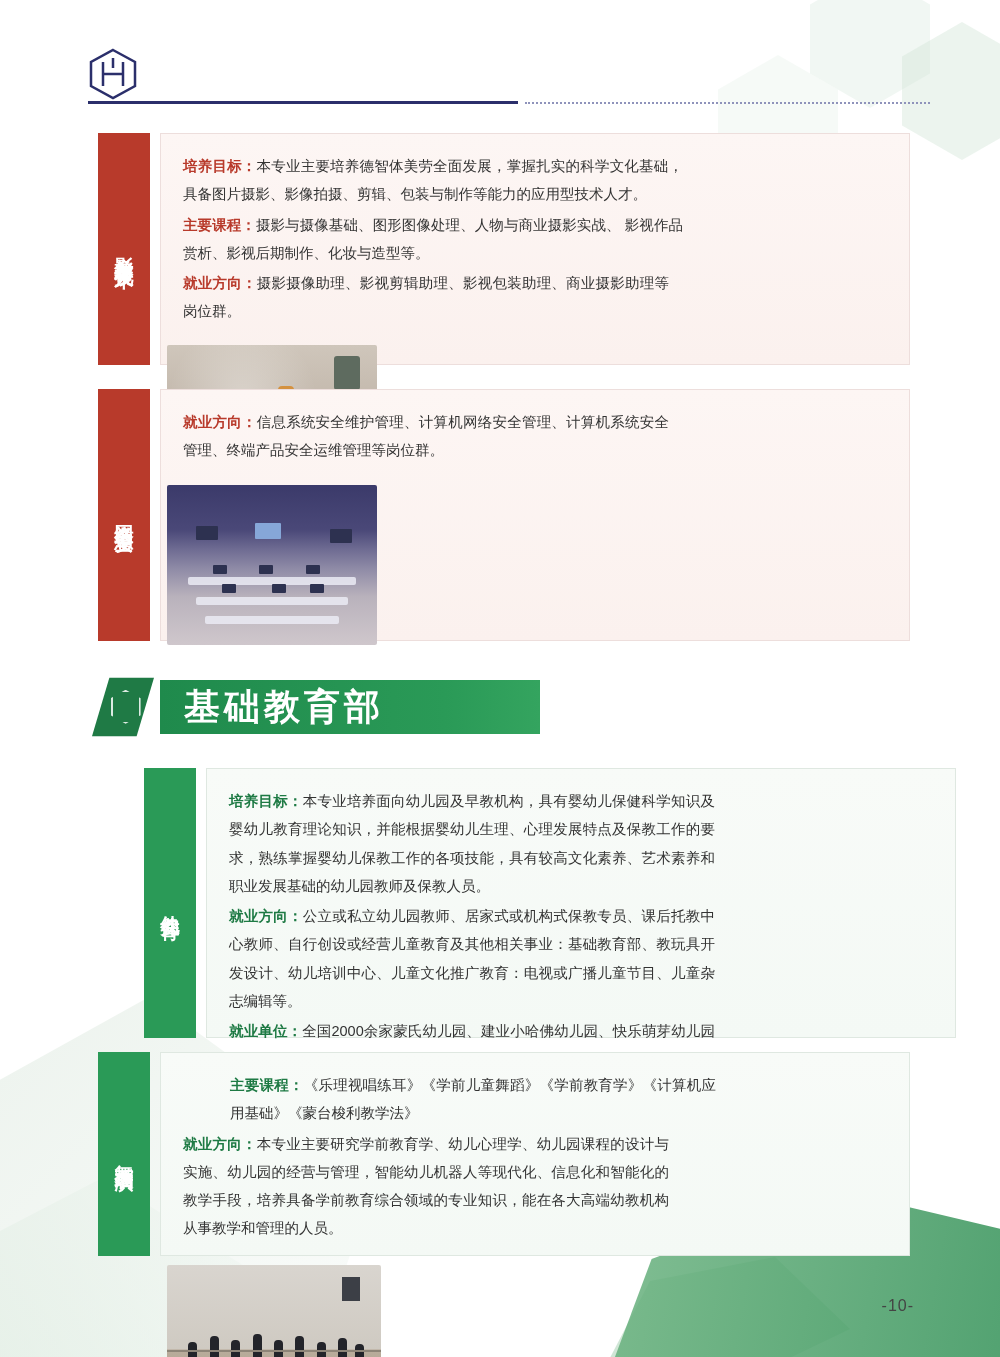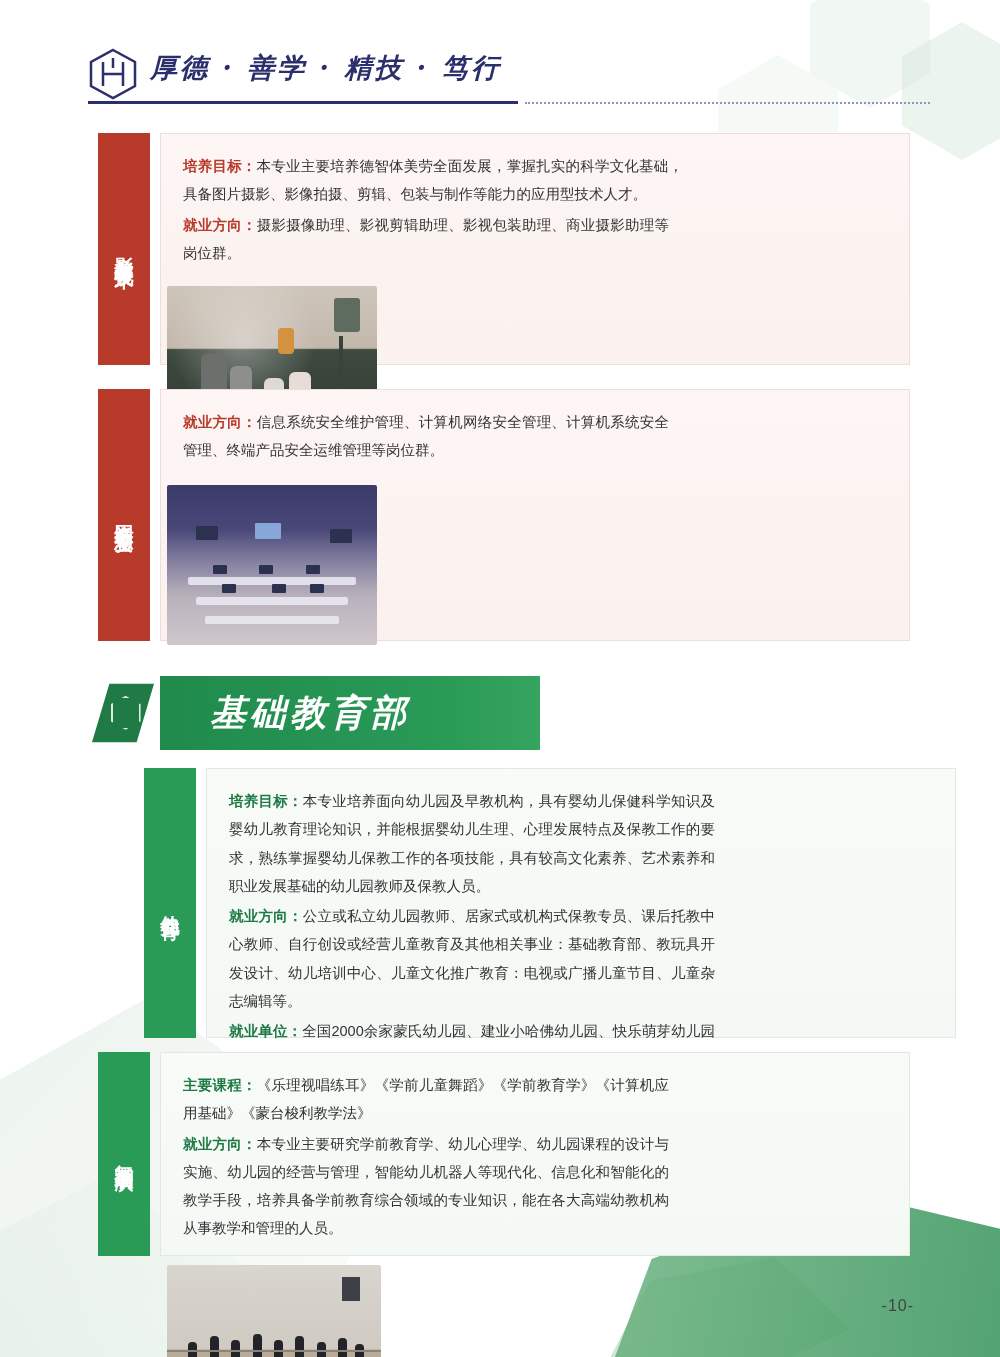--- a/index.html
+++ b/index.html
@@ -250,29 +250,28 @@
     content: "";
     position: absolute;
     left: 30%;
     top: 22%;
     width: 26px;
     height: 30px;
     border: 2px solid rgba(255,255,255,0.85);
     clip-path: polygon(50% 0%, 100% 25%, 100% 75%, 50% 100%, 0% 75%, 0% 25%);
   }
   .banner-bar {
-    height: 74px;
+    height: 54px;
     width: 380px;
     background: linear-gradient(90deg, #1f8a4c 0%, #2a9a57 75%, #34a45f 100%);
     clip-path: polygon(0 0, 100% 0, 100% 100%, 0 100%);
     display: flex;
     align-items: center;
-    padding-left: 50px;
+    padding-left: 24px;
     box-sizing: border-box;
-    font-style: italic;
   }
   .banner-text {
     font-family: "DejaVu Serif", "Liberation Serif", serif;
     font-size: 36px;
     font-weight: bold;
     color: #ffffff;
     letter-spacing: 4px;
   }
 
   .page-number {
@@ -299,32 +298,34 @@
   <div class="bg-bottom-right"></div>
 </div>
 
 <div class="header">
   <div class="header-logo">
     <svg width="50" height="52" viewBox="0 0 50 52">
       <polygon points="25,2 47,14 47,38 25,50 3,38 3,14" fill="none" stroke="#2b2f6b" stroke-width="2.5"></polygon>
       <path d="M15 14 L15 38 M35 14 L35 38 M15 26 L35 26 M25 10 L25 20" stroke="#2b2f6b" stroke-width="2.5" fill="none"></path>
     </svg>
   </div>
-  <div class="header-title">厚德 · 善学 · 精技 · 笃行</div>
   <div class="header-rule">
     <div class="solid"></div>
     <div class="dotted"></div>
   </div>
 </div>
 
 <div class="card" style="left:98px; top:133px; width:812px; height:232px;">
   <div class="card-tab" style="background:#b83a2b;">影像与影视技术</div>
   <div class="card-body red">
     <p class="para" style="width:500px;">
       <span class="lbl-red">培养目标：</span><span>本专业主要培养德智体美劳全面发展，掌握扎实的科学文化基础，具备图片摄影、影像拍摄、剪辑、包装与制作等能力的应用型技术人才。</span>
+    </p>
+    <p class="para" style="width:500px;">
+      <span class="lbl-red">主要课程：</span><span>摄影与摄像基础、图形图像处理、人物与商业摄影实战、 影视作品赏析、影视后期制作、化妆与造型等。</span>
     </p>
     <p class="para" style="width:486px;">
       <span class="lbl-red">就业方向：</span><span>摄影摄像助理、影视剪辑助理、影视包装助理、商业摄影助理等岗位群。</span>
     </p>
     <div class="card-photo photo-studio" style="right:16px; top:17px; width:210px; height:148px;">
       <div class="pers" style="left:16%; width:26px; height:68px; background:#6d6f6c;"></div>
       <div class="pers" style="left:30%; width:22px; height:56px; background:#8e8f8a;"></div>
       <div class="pers" style="left:46%; width:20px; height:44px; background:#ded9d2;"></div>
       <div class="pers" style="left:58%; width:22px; height:50px; background:#e7dcd6;"></div>
       <div style="position:absolute; left:53%; top:28%; width:16px; height:26px; background:#d4913f; border-radius:4px;"></div>
@@ -383,21 +384,21 @@
       <div class="tbl" style="left:6%; top:82%; width:86%; height:10px;"></div>
       <div style="position:absolute; right:6%; top:14%; width:34px; height:40px; background:#e9e2d5; border:1px solid #cbbfa8;"></div>
       <div style="position:absolute; left:6%; top:10%; width:28px; height:46px; background:#ddd4c3;"></div>
     </div>
   </div>
 </div>
 
 <div class="card" style="left:98px; top:1052px; width:812px; height:204px;">
   <div class="card-tab" style="background:#2a9a57;">舞蹈表演</div>
   <div class="card-body green">
-    <p class="para" style="width:486px;">
+    <p class="para" style="width:486px;margin-left:47px;">
       <span class="lbl-green">主要课程：</span><span>《乐理视唱练耳》《学前儿童舞蹈》《学前教育学》《计算机应用基础》《蒙台梭利教学法》</span>
     </p>
     <p class="para" style="width:486px;">
       <span class="lbl-green">就业方向：</span><span>本专业主要研究学前教育学、幼儿心理学、幼儿园课程的设计与实施、幼儿园的经营与管理，智能幼儿机器人等现代化、信息化和智能化的教学手段，培养具备学前教育综合领域的专业知识，能在各大高端幼教机构从事教学和管理的人员。</span>
     </p>
     <div class="card-photo photo-dance" style="right:16px; top:20px; width:214px; height:152px;">
       <div class="dancer" style="left:10%; height:56px;"></div>
       <div class="dancer" style="left:20%; height:62px;"></div>
       <div class="dancer" style="left:30%; height:58px;"></div>
       <div class="dancer" style="left:40%; height:64px;"></div>

